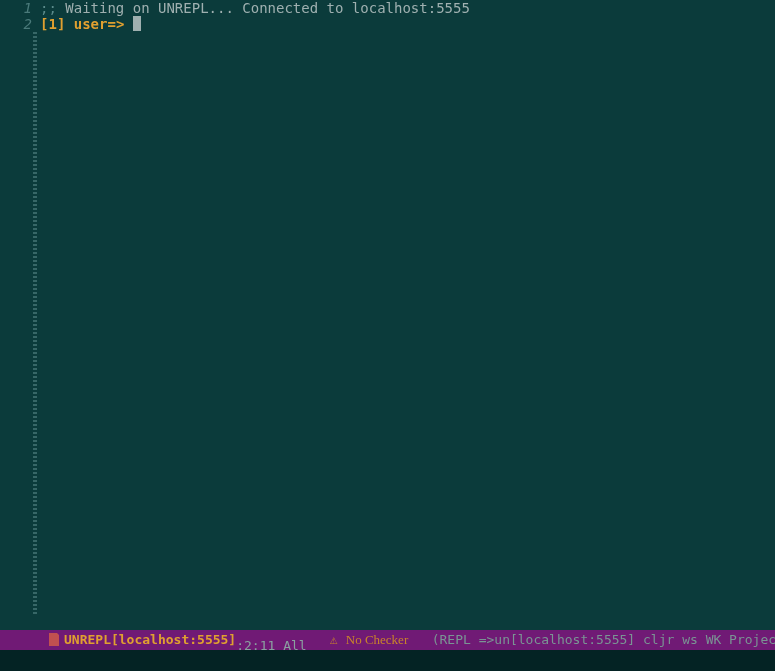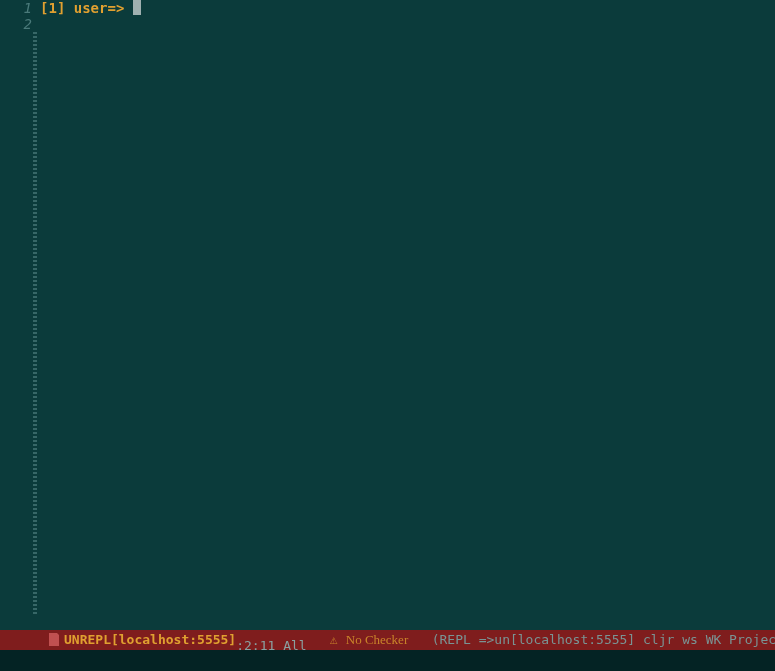--- a/index.html
+++ b/index.html
@@ -66,21 +66,21 @@
       background: #9fb0b0;
       vertical-align: bottom;
       margin-bottom: 1px;
     }
     .modeline {
       position: absolute;
       left: 0;
       top: 630px;
       width: 775px;
       height: 20px;
-      background: #7f1d1d;
+      background: #701a75;
       color: #8aa0a0;
       display: flex;
       align-items: center;
       font-size: 13px;
       white-space: pre;
       padding-left: 48px;
       overflow: hidden;
     }
     .save-icon {
       position: absolute;
@@ -112,20 +112,21 @@
 </head>
 <body>
 
 <div class="editor">
   <div class="gutter">
     <div class="ln">1</div>
     <div class="ln">2</div>
   </div>
   <div class="hatch"></div>
   <div class="content">
+    <div class="row"><span class="comment-marker">;;</span><span class="comment-text"> Waiting on UNREPL... Connected to localhost:5555</span></div>
     <div class="row"><span class="bracket">[</span><span class="num">1</span><span class="bracket">]</span><span class="prompt"> user=&gt; </span><span class="cursor"></span></div>
   </div>
 </div>
 
 <div class="modeline">
   <svg class="save-icon" viewBox="0 0 12 14">
     <path fill="currentColor" d="M1 0 h8 l2 2 v11 h-10 z M3 1 h5 v3 h-5 z M3 8 h6 v5 h-6 z"></path>
   </svg>
   <span class="buf">UNREPL[localhost:5555]</span><span class="pos">:2:11 All   </span><span class="warn-icon">⚠</span><span> </span><span class="warn-text">No Checker</span><span class="tail">   (REPL =&gt;un[localhost:5555] cljr ws WK Projectile[unre</span>
 </div>

